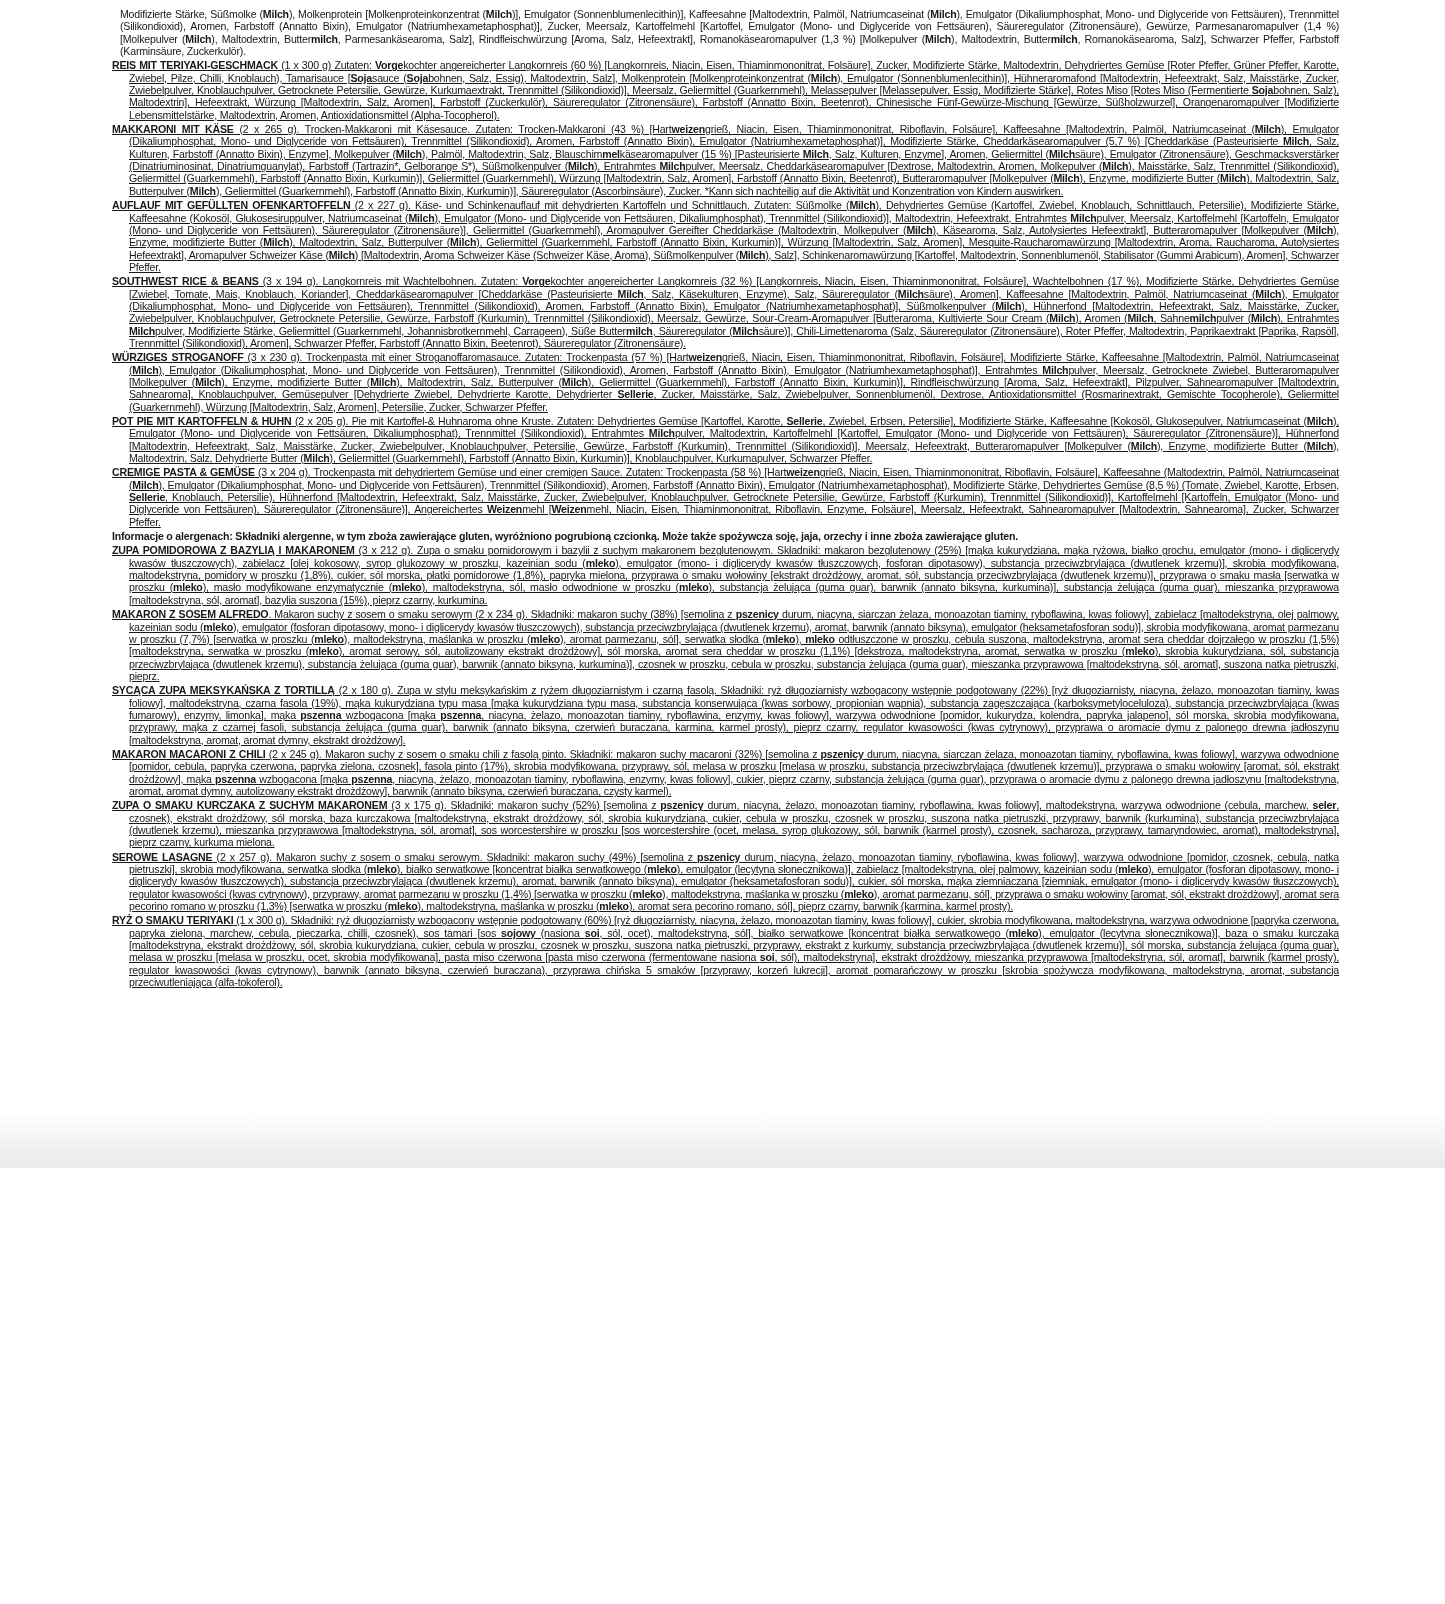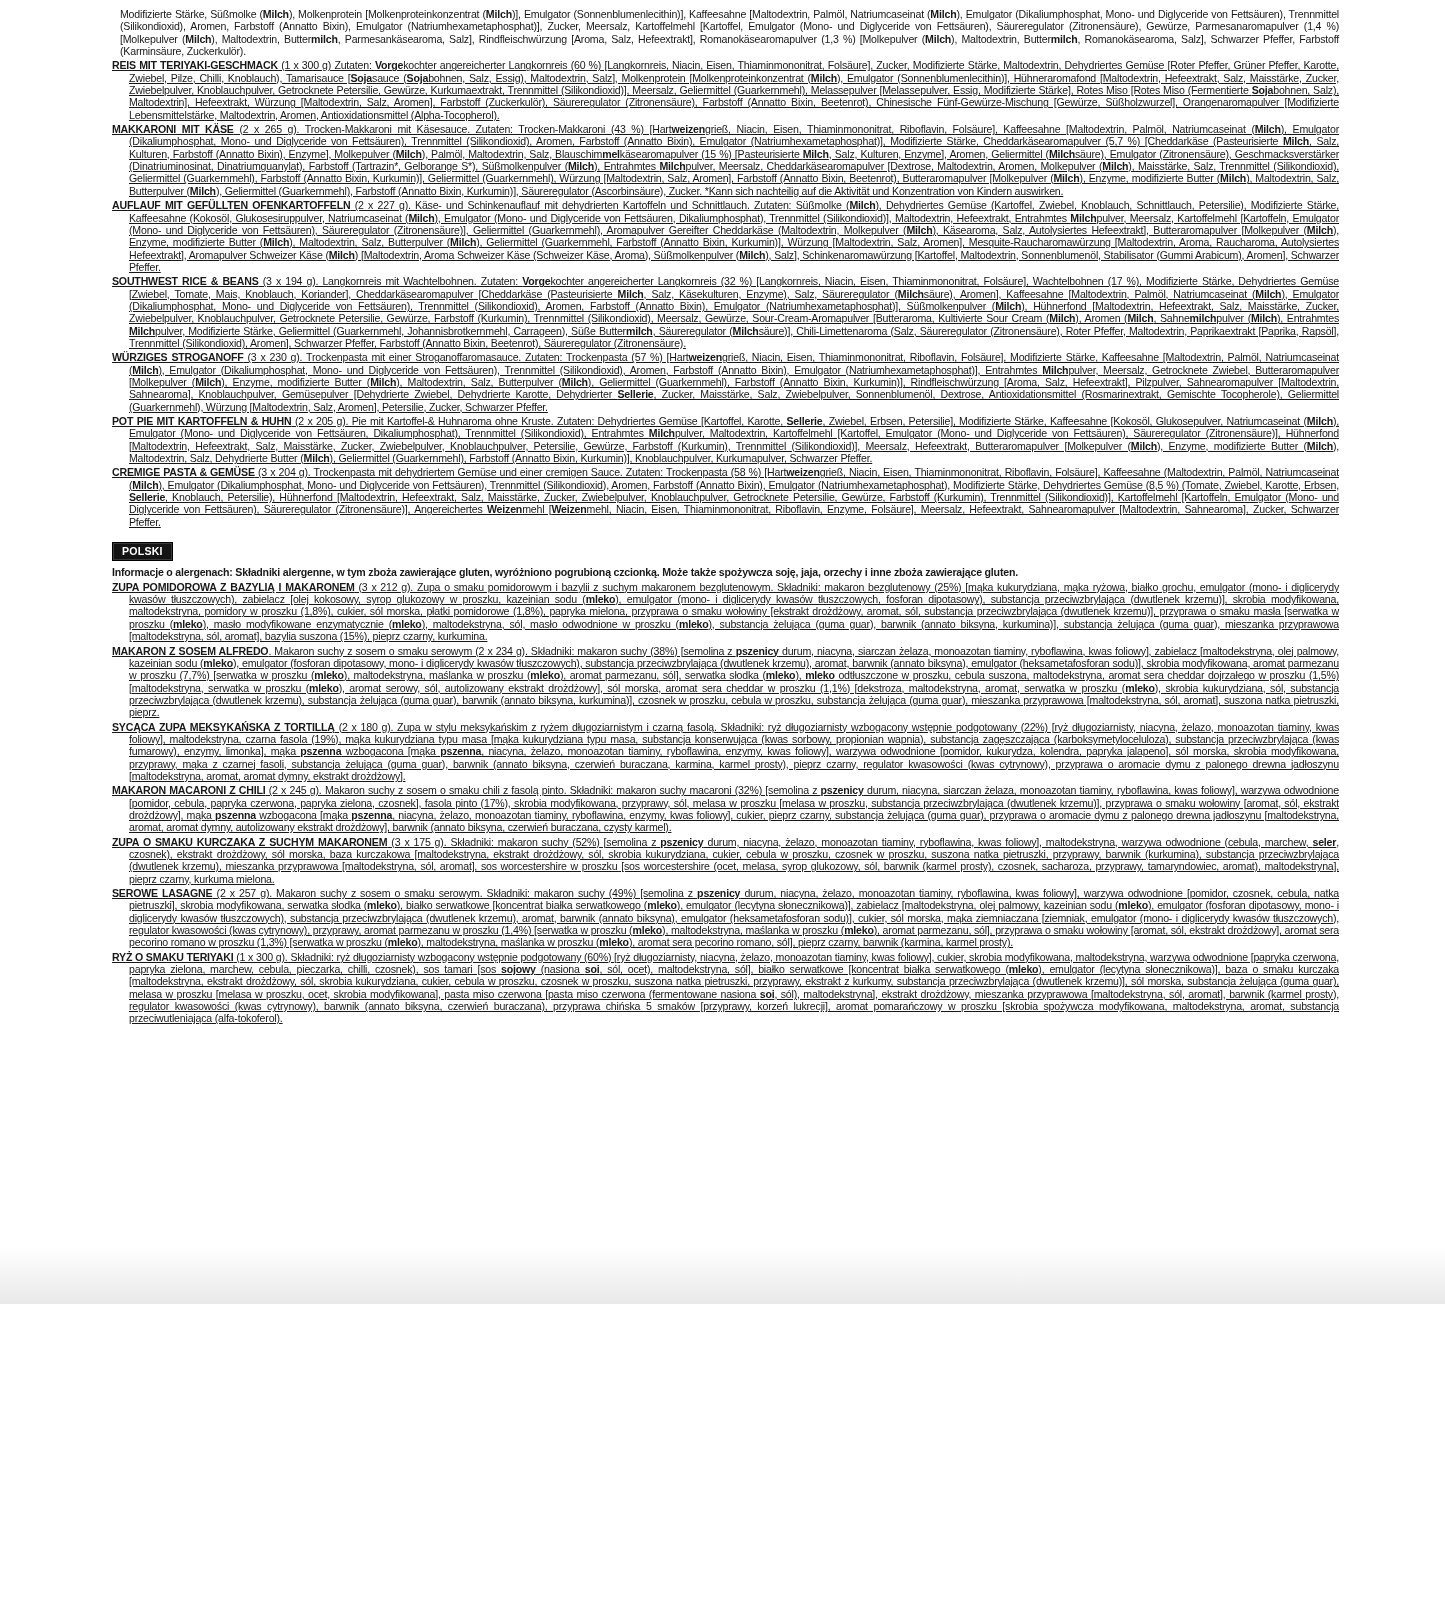--- a/index.html
+++ b/index.html
@@ -1,19 +1,19 @@
 <!DOCTYPE html>
 <html><head>
 <meta charset="utf-8">
 <style>
   html, body { margin: 0; padding: 0; background: #ffffff; }
   .page {
     position: relative;
     width: 1445px;
-    height: 1304px;
+    height: 1168px;
     overflow: hidden;
     background: #ffffff;
     font-family: "Liberation Sans", "DejaVu Sans", sans-serif;
     font-size: 10.6px;
     line-height: 12.35px;
     letter-spacing: -0.2px;
     color: #181818;
     box-sizing: border-box;
     padding: 8px 106px 0 112px;
   }
@@ -56,23 +56,20 @@
   <p class="product"><b class="pname">AUFLAUF MIT GEFÜLLTEN OFENKARTOFFELN</b><span class="pbody"> (2 x 227 g). Käse- und Schinkenauflauf mit dehydrierten Kartoffeln und Schnittlauch. Zutaten: Süßmolke (<b>Milch</b>), Dehydriertes Gemüse (Kartoffel, Zwiebel, Knoblauch, Schnittlauch, Petersilie), Modifizierte Stärke, Kaffeesahne (Kokosöl, Glukosesiruppulver, Natriumcaseinat (<b>Milch</b>), Emulgator (Mono- und Diglyceride von Fettsäuren, Dikaliumphosphat), Trennmittel (Silikondioxid)], Maltodextrin, Hefeextrakt, Entrahmtes <b>Milch</b>pulver, Meersalz, Kartoffelmehl [Kartoffeln, Emulgator (Mono- und Diglyceride von Fettsäuren), Säureregulator (Zitronensäure)], Geliermittel (Guarkernmehl), Aromapulver Gereifter Cheddarkäse (Maltodextrin, Molkepulver (<b>Milch</b>), Käsearoma, Salz, Autolysiertes Hefeextrakt], Butteraromapulver [Molkepulver (<b>Milch</b>), Enzyme, modifizierte Butter (<b>Milch</b>), Maltodextrin, Salz, Butterpulver (<b>Milch</b>), Geliermittel (Guarkernmehl, Farbstoff (Annatto Bixin, Kurkumin)], Würzung [Maltodextrin, Salz, Aromen], Mesquite-Raucharomawürzung [Maltodextrin, Aroma, Raucharoma, Autolysiertes Hefeextrakt], Aromapulver Schweizer Käse (<b>Milch</b>) [Maltodextrin, Aroma Schweizer Käse (Schweizer Käse, Aroma), Süßmolkenpulver (<b>Milch</b>), Salz], Schinkenaromawürzung [Kartoffel, Maltodextrin, Sonnenblumenöl, Stabilisator (Gummi Arabicum), Aromen], Schwarzer Pfeffer.</span></p>
 
   <p class="product"><b class="pname">SOUTHWEST RICE &amp; BEANS</b><span class="pbody"> (3 x 194 g). Langkornreis mit Wachtelbohnen. Zutaten: <b>Vorge</b>kochter angereicherter Langkornreis (32 %) [Langkornreis, Niacin, Eisen, Thiaminmononitrat, Folsäure], Wachtelbohnen (17 %), Modifizierte Stärke, Dehydriertes Gemüse [Zwiebel, Tomate, Mais, Knoblauch, Koriander], Cheddarkäsearomapulver [Cheddarkäse (Pasteurisierte <b>Milch</b>, Salz, Käsekulturen, Enzyme), Salz, Säureregulator (<b>Milch</b>säure), Aromen], Kaffeesahne [Maltodextrin, Palmöl, Natriumcaseinat (<b>Milch</b>), Emulgator (Dikaliumphosphat, Mono- und Diglyceride von Fettsäuren), Trennmittel (Silikondioxid), Aromen, Farbstoff (Annatto Bixin), Emulgator (Natriumhexametaphosphat)], Süßmolkenpulver (<b>Milch</b>), Hühnerfond [Maltodextrin, Hefeextrakt, Salz, Maisstärke, Zucker, Zwiebelpulver, Knoblauchpulver, Getrocknete Petersilie, Gewürze, Farbstoff (Kurkumin), Trennmittel (Silikondioxid), Meersalz, Gewürze, Sour-Cream-Aromapulver [Butteraroma, Kultivierte Sour Cream (<b>Milch</b>), Aromen (<b>Milch</b>, Sahne<b>milch</b>pulver (<b>Milch</b>), Entrahmtes <b>Milch</b>pulver, Modifizierte Stärke, Geliermittel (Guarkernmehl, Johannisbrotkernmehl, Carrageen), Süße Butter<b>milch</b>, Säureregulator (<b>Milch</b>säure)], Chili-Limettenaroma (Salz, Säureregulator (Zitronensäure), Roter Pfeffer, Maltodextrin, Paprikaextrakt [Paprika, Rapsöl], Trennmittel (Silikondioxid), Aromen], Schwarzer Pfeffer, Farbstoff (Annatto Bixin, Beetenrot), Säureregulator (Zitronensäure).</span></p>
 
   <p class="product"><b class="pname">WÜRZIGES STROGANOFF</b><span class="pbody"> (3 x 230 g). Trockenpasta mit einer Stroganoffaromasauce. Zutaten: Trockenpasta (57 %) [Hart<b>weizen</b>grieß, Niacin, Eisen, Thiaminmononitrat, Riboflavin, Folsäure], Modifizierte Stärke, Kaffeesahne [Maltodextrin, Palmöl, Natriumcaseinat (<b>Milch</b>), Emulgator (Dikaliumphosphat, Mono- und Diglyceride von Fettsäuren), Trennmittel (Silikondioxid), Aromen, Farbstoff (Annatto Bixin), Emulgator (Natriumhexametaphosphat)], Entrahmtes <b>Milch</b>pulver, Meersalz, Getrocknete Zwiebel, Butteraromapulver [Molkepulver (<b>Milch</b>), Enzyme, modifizierte Butter (<b>Milch</b>), Maltodextrin, Salz, Butterpulver (<b>Milch</b>), Geliermittel (Guarkernmehl), Farbstoff (Annatto Bixin, Kurkumin)], Rindfleischwürzung [Aroma, Salz, Hefeextrakt], Pilzpulver, Sahnearomapulver [Maltodextrin, Sahnearoma], Knoblauchpulver, Gemüsepulver [Dehydrierte Zwiebel, Dehydrierte Karotte, Dehydrierter <b>Sellerie</b>, Zucker, Maisstärke, Salz, Zwiebelpulver, Sonnenblumenöl, Dextrose, Antioxidationsmittel (Rosmarinextrakt, Gemischte Tocopherole), Geliermittel (Guarkernmehl), Würzung [Maltodextrin, Salz, Aromen], Petersilie, Zucker, Schwarzer Pfeffer.</span></p>
 
   <p class="product"><b class="pname">POT PIE MIT KARTOFFELN &amp; HUHN</b><span class="pbody"> (2 x 205 g). Pie mit Kartoffel-&amp; Huhnaroma ohne Kruste. Zutaten: Dehydriertes Gemüse [Kartoffel, Karotte, <b>Sellerie</b>, Zwiebel, Erbsen, Petersilie], Modifizierte Stärke, Kaffeesahne [Kokosöl, Glukosepulver, Natriumcaseinat (<b>Milch</b>), Emulgator (Mono- und Diglyceride von Fettsäuren, Dikaliumphosphat), Trennmittel (Silikondioxid), Entrahmtes <b>Milch</b>pulver, Maltodextrin, Kartoffelmehl [Kartoffel, Emulgator (Mono- und Diglyceride von Fettsäuren), Säureregulator (Zitronensäure)], Hühnerfond [Maltodextrin, Hefeextrakt, Salz, Maisstärke, Zucker, Zwiebelpulver, Knoblauchpulver, Petersilie, Gewürze, Farbstoff (Kurkumin), Trennmittel (Silikondioxid)], Meersalz, Hefeextrakt, Butteraromapulver [Molkepulver (<b>Milch</b>), Enzyme, modifizierte Butter (<b>Milch</b>), Maltodextrin, Salz, Dehydrierte Butter (<b>Milch</b>), Geliermittel (Guarkernmehl), Farbstoff (Annatto Bixin, Kurkumin)], Knoblauchpulver, Kurkumapulver, Schwarzer Pfeffer.</span></p>
 
   <p class="product"><b class="pname">CREMIGE PASTA &amp; GEMÜSE</b><span class="pbody"> (3 x 204 g). Trockenpasta mit dehydriertem Gemüse und einer cremigen Sauce. Zutaten: Trockenpasta (58 %) [Hart<b>weizen</b>grieß, Niacin, Eisen, Thiaminmononitrat, Riboflavin, Folsäure], Kaffeesahne (Maltodextrin, Palmöl, Natriumcaseinat (<b>Milch</b>), Emulgator (Dikaliumphosphat, Mono- und Diglyceride von Fettsäuren), Trennmittel (Silikondioxid), Aromen, Farbstoff (Annatto Bixin), Emulgator (Natriumhexametaphosphat), Modifizierte Stärke, Dehydriertes Gemüse (8,5 %) (Tomate, Zwiebel, Karotte, Erbsen, <b>Sellerie</b>, Knoblauch, Petersilie), Hühnerfond [Maltodextrin, Hefeextrakt, Salz, Maisstärke, Zucker, Zwiebelpulver, Knoblauchpulver, Getrocknete Petersilie, Gewürze, Farbstoff (Kurkumin), Trennmittel (Silikondioxid)], Kartoffelmehl [Kartoffeln, Emulgator (Mono- und Diglyceride von Fettsäuren), Säureregulator (Zitronensäure)], Angereichertes <b>Weizen</b>mehl [<b>Weizen</b>mehl, Niacin, Eisen, Thiaminmononitrat, Riboflavin, Enzyme, Folsäure], Meersalz, Hefeextrakt, Sahnearomapulver [Maltodextrin, Sahnearoma], Zucker, Schwarzer Pfeffer.</span></p>
 
-  <div>
-    <span class="polski-label">POLSKI</span>
-  </div>
 
   <p class="allergen-note">Informacje o alergenach: Składniki alergenne, w tym zboża zawierające gluten, wyróżniono pogrubioną czcionką. Może także spożywcza soję, jaja, orzechy i inne zboża zawierające gluten.</p>
 
   <p class="product"><b class="pname">ZUPA POMIDOROWA Z BAZYLIĄ I MAKARONEM</b><span class="pbody"> (3 x 212 g). Zupa o smaku pomidorowym i bazylii z suchym makaronem bezglutenowym. Składniki: makaron bezglutenowy (25%) [mąka kukurydziana, mąka ryżowa, białko grochu, emulgator (mono- i diglicerydy kwasów tłuszczowych), zabielacz [olej kokosowy, syrop glukozowy w proszku, kazeinian sodu (<b>mleko</b>), emulgator (mono- i diglicerydy kwasów tłuszczowych, fosforan dipotasowy), substancja przeciwzbrylająca (dwutlenek krzemu)], skrobia modyfikowana, maltodekstryna, pomidory w proszku (1,8%), cukier, sól morska, płatki pomidorowe (1,8%), papryka mielona, przyprawa o smaku wołowiny [ekstrakt drożdżowy, aromat, sól, substancja przeciwzbrylająca (dwutlenek krzemu)], przyprawa o smaku masła [serwatka w proszku (<b>mleko</b>), masło modyfikowane enzymatycznie (<b>mleko</b>), maltodekstryna, sól, masło odwodnione w proszku (<b>mleko</b>), substancja żelująca (guma guar), barwnik (annato biksyna, kurkumina)], substancja żelująca (guma guar), mieszanka przyprawowa [maltodekstryna, sól, aromat], bazylia suszona (15%), pieprz czarny, kurkumina.</span></p>
 
   <p class="product"><b class="pname">MAKARON Z SOSEM ALFREDO</b><span class="pbody">. Makaron suchy z sosem o smaku serowym (2 x 234 g). Składniki: makaron suchy (38%) [semolina z <b>pszenicy</b> durum, niacyna, siarczan żelaza, monoazotan tiaminy, ryboflawina, kwas foliowy], zabielacz [maltodekstryna, olej palmowy, kazeinian sodu (<b>mleko</b>), emulgator (fosforan dipotasowy, mono- i diglicerydy kwasów tłuszczowych), substancja przeciwzbrylająca (dwutlenek krzemu), aromat, barwnik (annato biksyna), emulgator (heksametafosforan sodu)], skrobia modyfikowana, aromat parmezanu w proszku (7,7%) [serwatka w proszku (<b>mleko</b>), maltodekstryna, maślanka w proszku (<b>mleko</b>), aromat parmezanu, sól], serwatka słodka (<b>mleko</b>), <b>mleko</b> odtłuszczone w proszku, cebula suszona, maltodekstryna, aromat sera cheddar dojrzałego w proszku (1,5%) [maltodekstryna, serwatka w proszku (<b>mleko</b>), aromat serowy, sól, autolizowany ekstrakt drożdżowy], sól morska, aromat sera cheddar w proszku (1,1%) [dekstroza, maltodekstryna, aromat, serwatka w proszku (<b>mleko</b>), skrobia kukurydziana, sól, substancja przeciwzbrylająca (dwutlenek krzemu), substancja żelująca (guma guar), barwnik (annato biksyna, kurkumina)], czosnek w proszku, cebula w proszku, substancja żelująca (guma guar), mieszanka przyprawowa [maltodekstryna, sól, aromat], suszona natka pietruszki, pieprz.</span></p>
 
   <p class="product"><b class="pname">SYCĄCA ZUPA MEKSYKAŃSKA Z TORTILLĄ</b><span class="pbody"> (2 x 180 g). Zupa w stylu meksykańskim z ryżem długoziarnistym i czarną fasolą. Składniki: ryż długoziarnisty wzbogacony wstępnie podgotowany (22%) [ryż długoziarnisty, niacyna, żelazo, monoazotan tiaminy, kwas foliowy], maltodekstryna, czarna fasola (19%), mąka kukurydziana typu masa [mąka kukurydziana typu masa, substancja konserwująca (kwas sorbowy, propionian wapnia), substancja zagęszczająca (karboksymetyloceluloza), substancja przeciwzbrylająca (kwas fumarowy), enzymy, limonka], mąka <b>pszenna</b> wzbogacona [mąka <b>pszenna</b>, niacyna, żelazo, monoazotan tiaminy, ryboflawina, enzymy, kwas foliowy], warzywa odwodnione [pomidor, kukurydza, kolendra, papryka jalapeno], sól morska, skrobia modyfikowana, przyprawy, mąka z czarnej fasoli, substancja żelująca (guma guar), barwnik (annato biksyna, czerwień buraczana, karmina, karmel prosty), pieprz czarny, regulator kwasowości (kwas cytrynowy), przyprawa o aromacie dymu z palonego drewna jadłoszynu [maltodekstryna, aromat, aromat dymny, ekstrakt drożdżowy].</span></p>
 
   <p class="product"><b class="pname">MAKARON MACARONI Z CHILI</b><span class="pbody"> (2 x 245 g). Makaron suchy z sosem o smaku chili z fasolą pinto. Składniki: makaron suchy macaroni (32%) [semolina z <b>pszenicy</b> durum, niacyna, siarczan żelaza, monoazotan tiaminy, ryboflawina, kwas foliowy], warzywa odwodnione [pomidor, cebula, papryka czerwona, papryka zielona, czosnek], fasola pinto (17%), skrobia modyfikowana, przyprawy, sól, melasa w proszku [melasa w proszku, substancja przeciwzbrylająca (dwutlenek krzemu)], przyprawa o smaku wołowiny [aromat, sól, ekstrakt drożdżowy], mąka <b>pszenna</b> wzbogacona [mąka <b>pszenna</b>, niacyna, żelazo, monoazotan tiaminy, ryboflawina, enzymy, kwas foliowy], cukier, pieprz czarny, substancja żelująca (guma guar), przyprawa o aromacie dymu z palonego drewna jadłoszynu [maltodekstryna, aromat, aromat dymny, autolizowany ekstrakt drożdżowy], barwnik (annato biksyna, czerwień buraczana, czysty karmel).</span></p>

